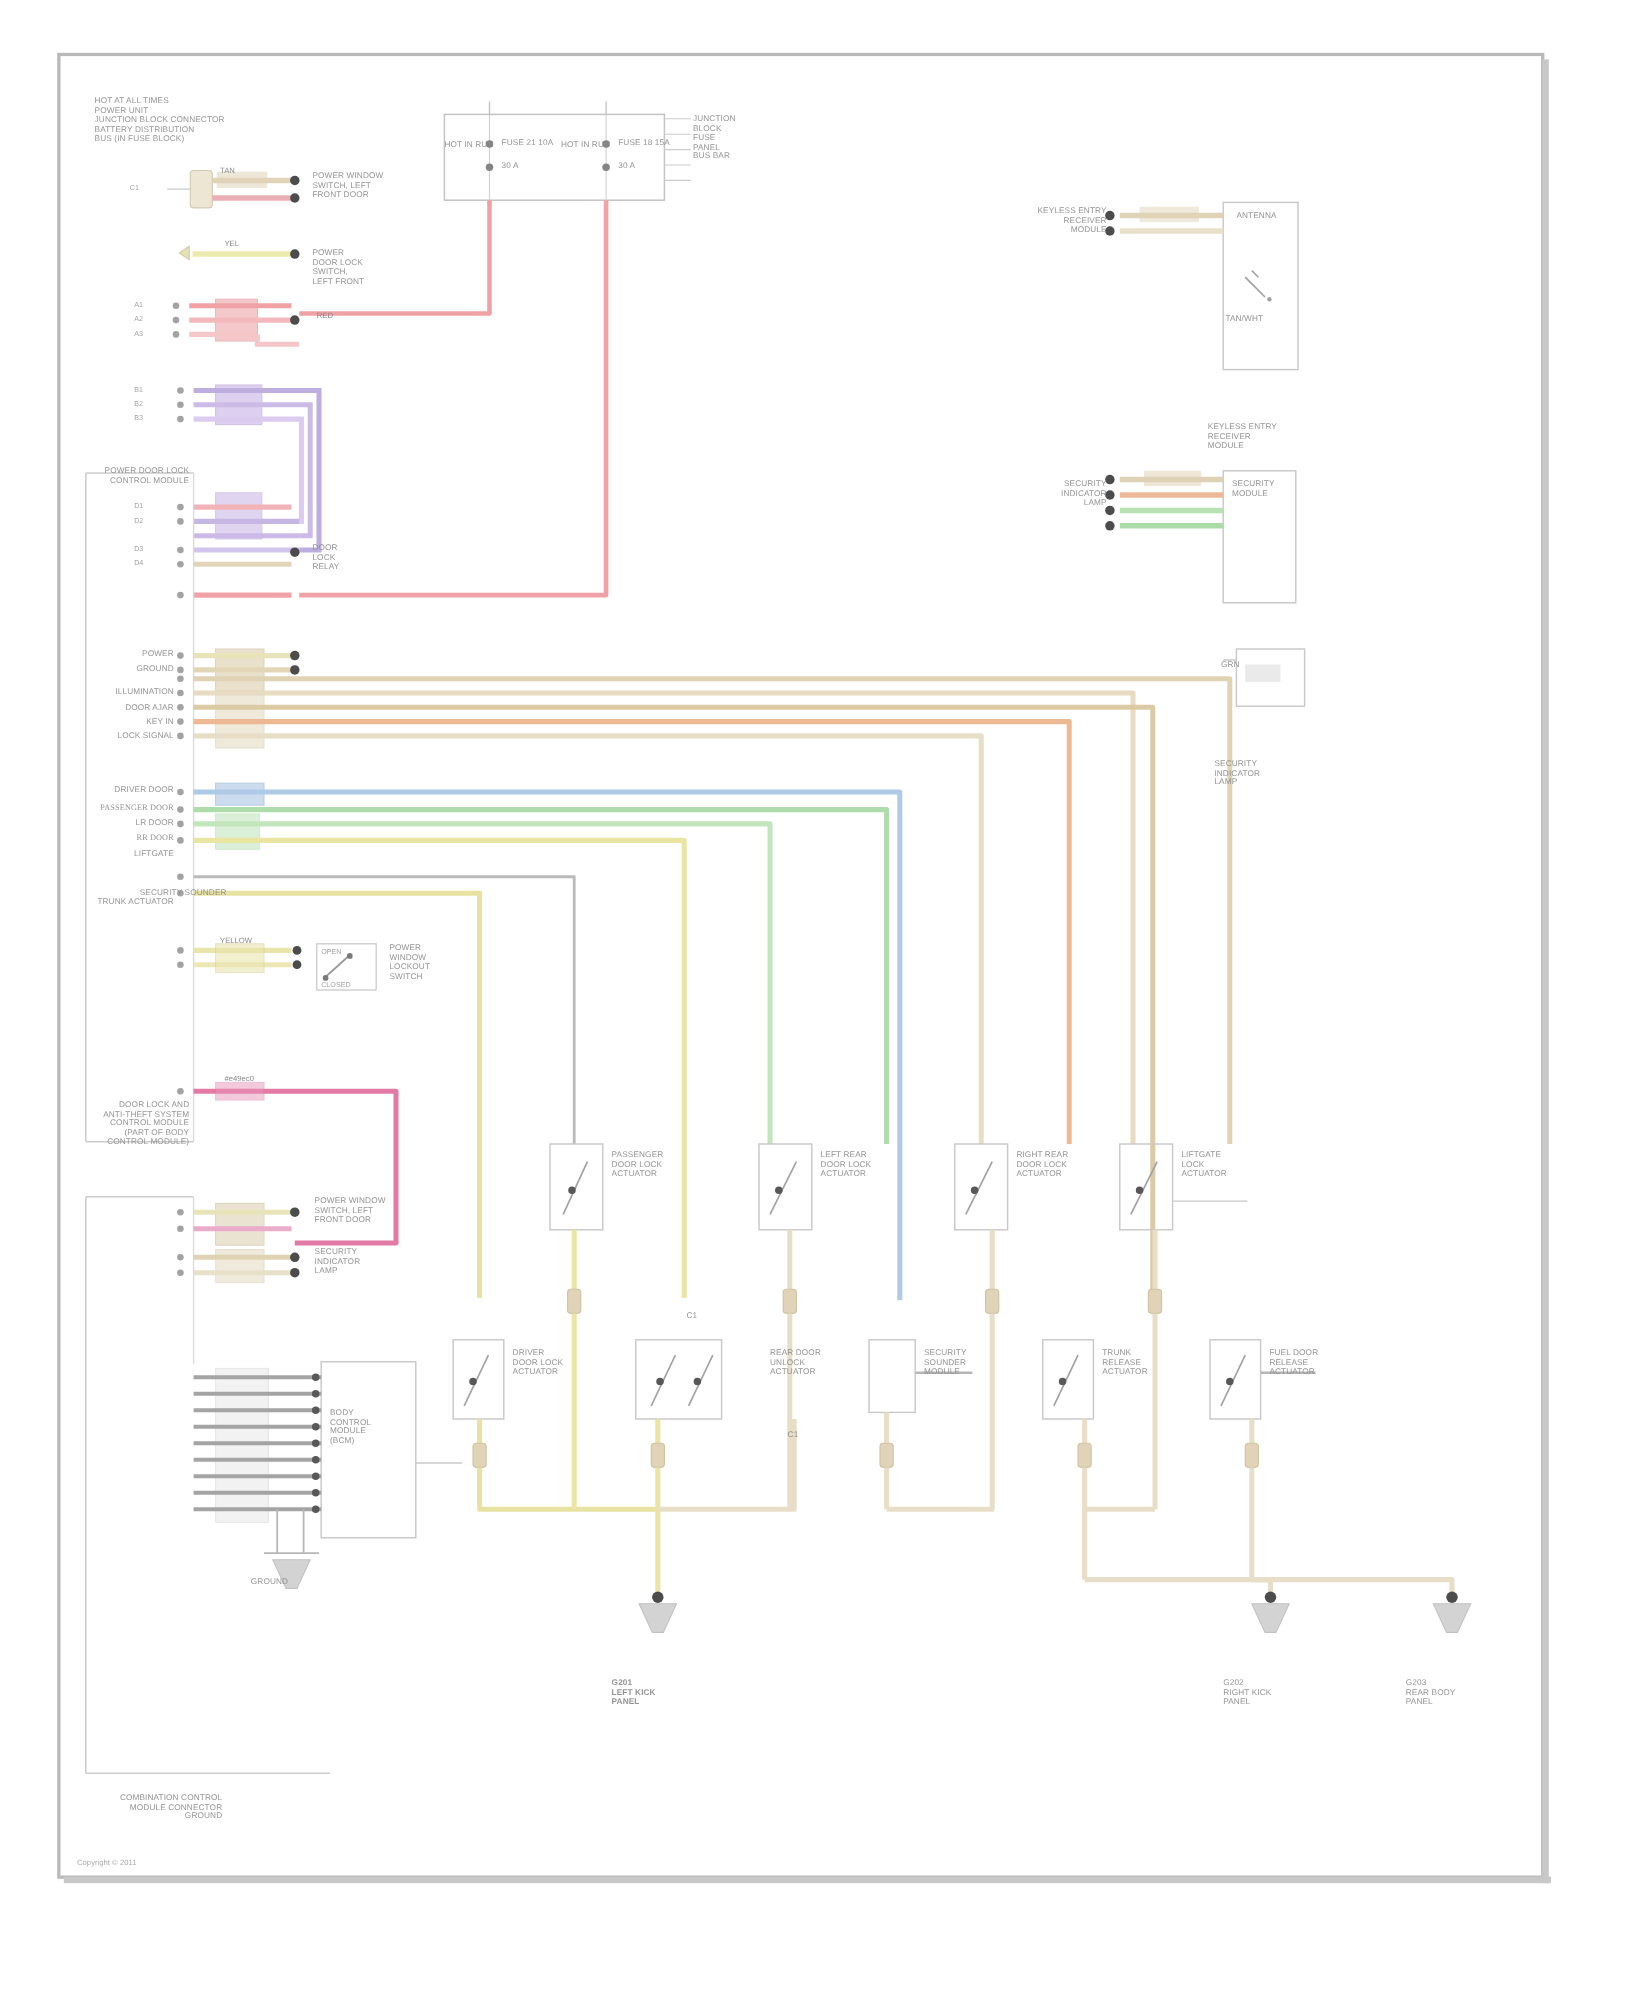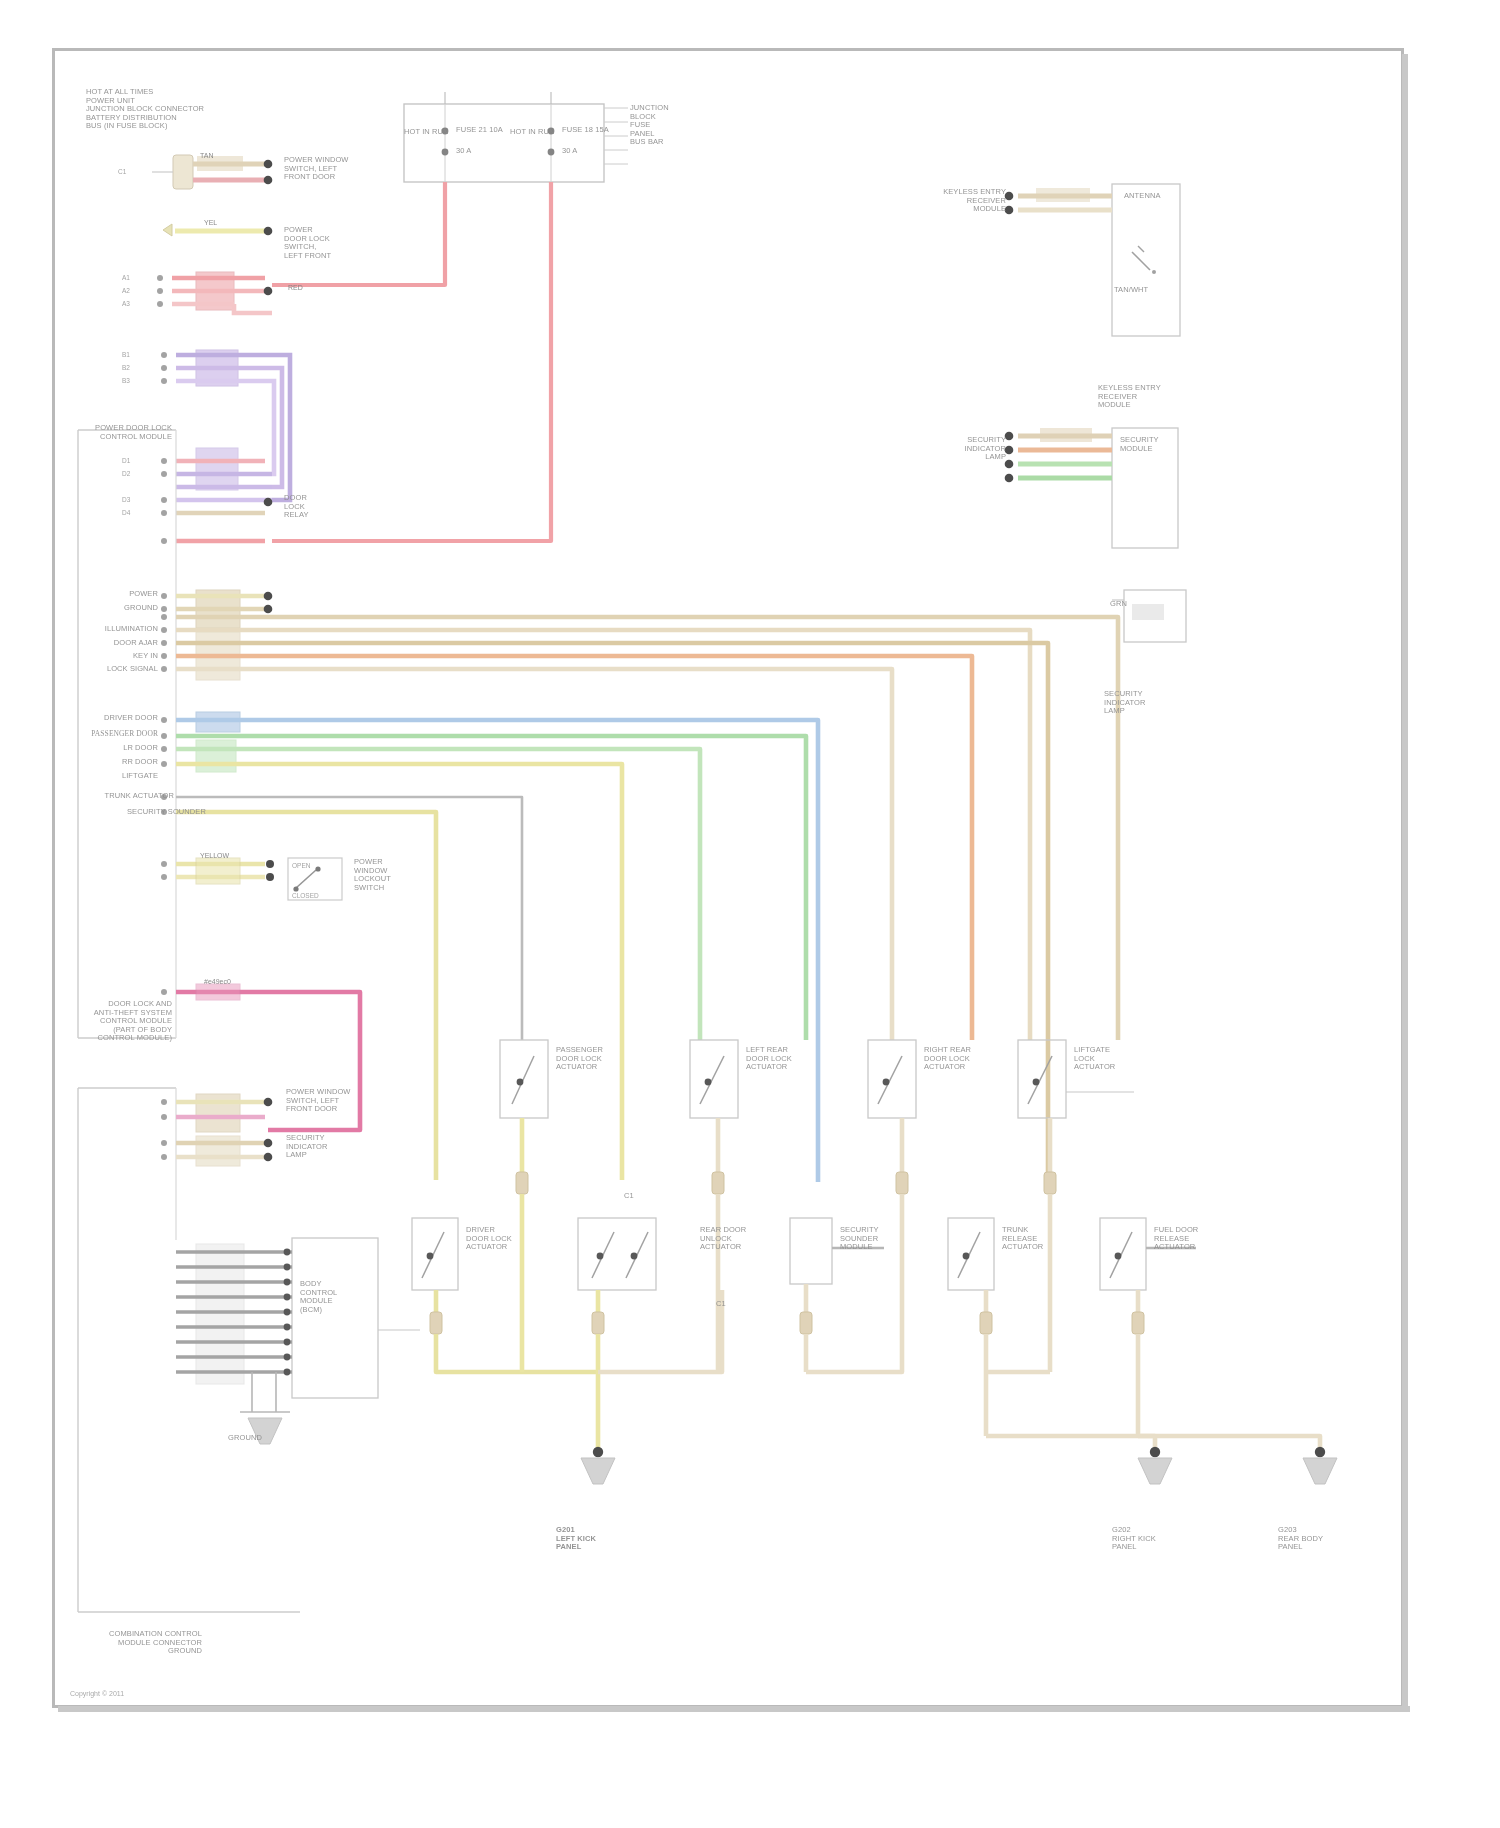--- a/index.html
+++ b/index.html
@@ -394,23 +394,23 @@
     <div class="lbl r" style="left:88px;top:590px;width:70px;">POWER</div>
     <div class="lbl r" style="left:88px;top:604px;width:70px;">GROUND</div>
     <div class="lbl r" style="left:80px;top:625px;width:78px;">ILLUMINATION</div>
     <div class="lbl r" style="left:80px;top:639px;width:78px;">DOOR AJAR</div>
     <div class="lbl r" style="left:80px;top:652px;width:78px;">KEY IN</div>
     <div class="lbl r" style="left:80px;top:665px;width:78px;">LOCK SIGNAL</div>
 
     <div class="lbl r" style="left:78px;top:714px;width:80px;">DRIVER DOOR</div>
     <div class="lbl r" style="left:78px;top:730px;width:80px;font-family:Liberation Serif, serif;">PASSENGER DOOR</div>
     <div class="lbl r" style="left:78px;top:744px;width:80px;">LR DOOR</div>
-    <div class="lbl r" style="left:78px;top:758px;width:80px;">RR DOOR</div>
+    <div class="lbl r" style="left:78px;top:758px;width:80px;font-family:Liberation Serif, serif;">RR DOOR</div>
     <div class="lbl r" style="left:78px;top:772px;width:80px;">LIFTGATE</div>
-    <div class="lbl r" style="left:78px;top:792px;width:80px;padding-left:16px;">TRUNK ACTUATOR</div>
+    <div class="lbl r" style="left:78px;top:816px;width:80px;">TRUNK ACTUATOR</div>
     <div class="lbl r" style="left:78px;top:808px;width:80px;margin-left:48px;">SECURITY SOUNDER</div>
 
     <div class="wirelbl" style="left:200px;top:852px;">YELLOW</div>
     <div class="lbl" style="left:354px;top:858px;width:70px;">POWER
 WINDOW
 LOCKOUT
 SWITCH</div>
     <div class="pinlbl" style="left:292px;top:862px;">OPEN</div>
     <div class="pinlbl" style="left:292px;top:892px;">CLOSED</div>
 

